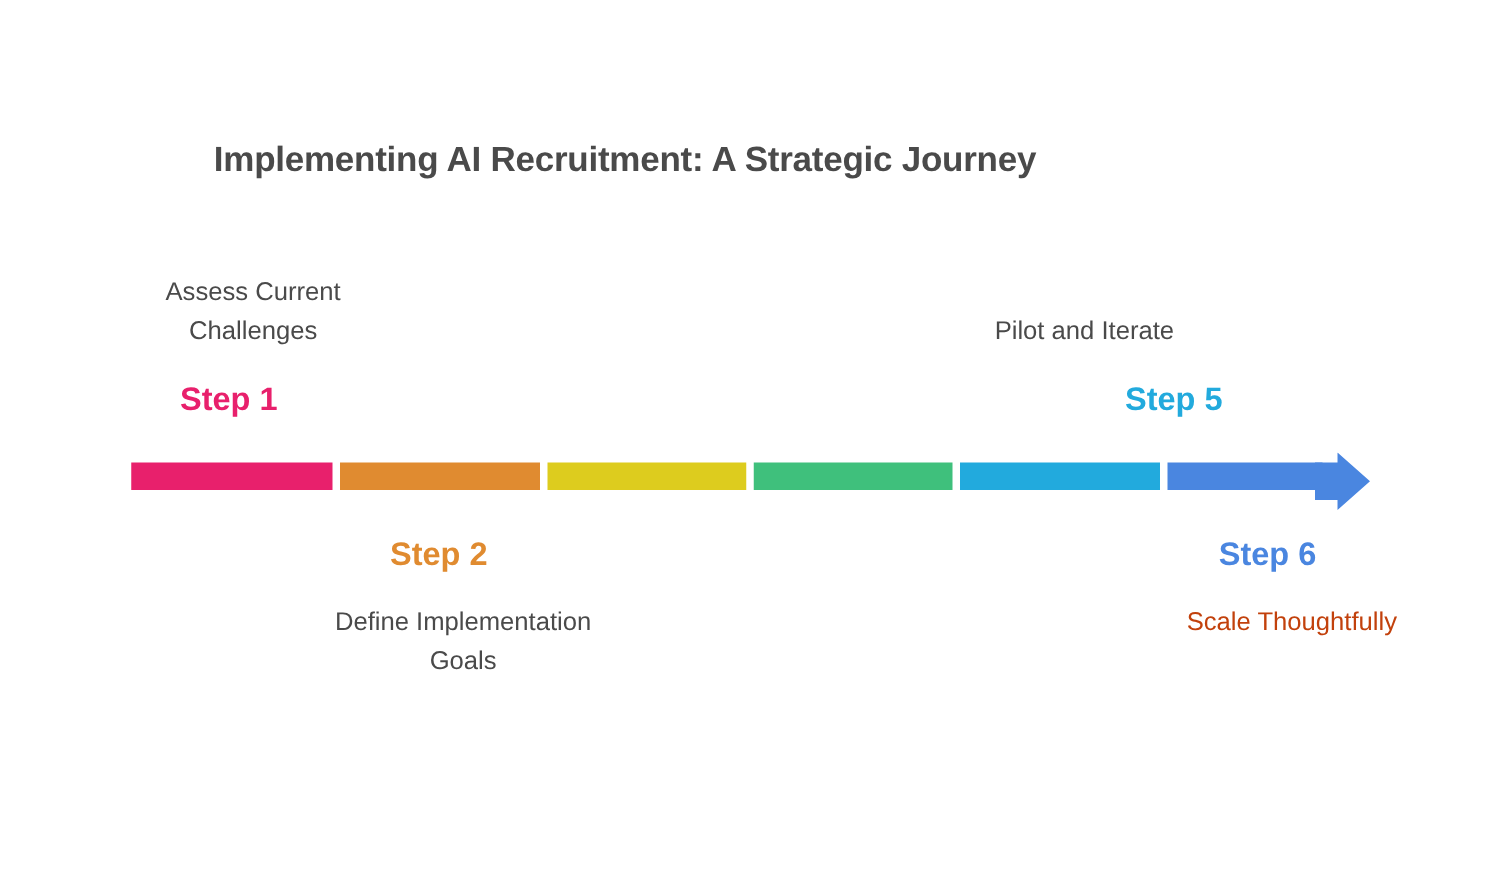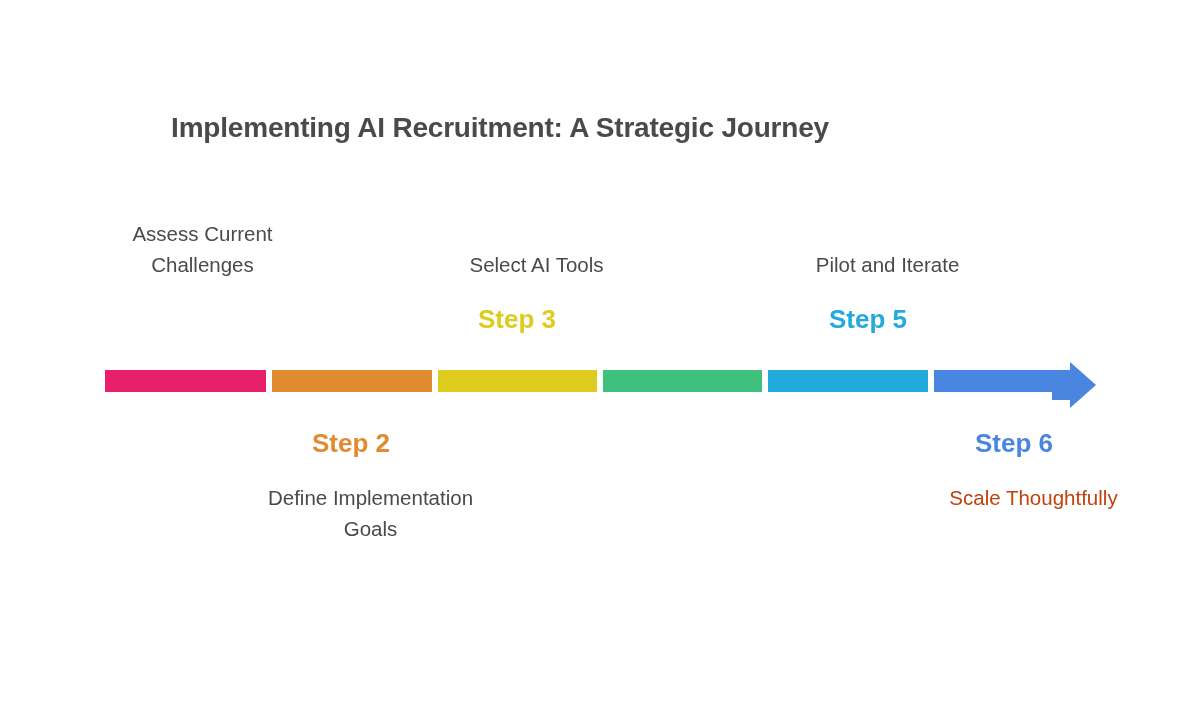--- a/index.html
+++ b/index.html
@@ -81,21 +81,21 @@
   .above .step-desc { margin-bottom: 22px; }
 
   
   .below .step-num { margin-bottom: 22px; }
 
   
   #step-group-1 { left: 53px;  top: 218px; width: 260px; }
   #step-group-2 { left: 221px; top: 426px; width: 260px; }
   #step-group-3 { left: 387px; top: 249px; width: 260px; }
   #step-group-4 { left: 553px; top: 426px; width: 260px; }
-  #step-group-5 { left: 738px; top: 249px; width: 260px; }
+  #step-group-5 { left: 718px; top: 249px; width: 260px; }
   #step-group-6 { left: 884px; top: 426px; width: 260px; }
 </style>
 </head>
 <body>
 
 <div id="canvas" style="background: rgb(255, 255, 255);">
 
   <div id="page-title" style="color: rgb(74, 74, 74);">Implementing AI Recruitment: A Strategic Journey</div>
 
   <div id="timeline-bar">
@@ -106,38 +106,35 @@
     <div class="seg" style="left: 663px; width: 160px; background: rgb(34, 170, 221);"></div>
     <div class="seg" style="left: 829px; width: 124px; background: rgb(74, 134, 224);"></div>
 
     <svg id="arrow-head" viewBox="0 0 44 46" xmlns="http://www.w3.org/2000/svg">
       <polygon points="0,8 0,38 18,38 18,46 44,23 18,0 18,8" fill="#4a86e0"></polygon>
     </svg>
   </div>
 
   <div class="step-group above" id="step-group-1">
     <div class="step-desc" style="color: rgb(74, 74, 74);">Assess Current Challenges</div>
+    <div class="step-num" style="color: rgb(232, 32, 108);">Step 1</div>
   </div>
 
   <div class="step-group below" id="step-group-2">
     <div class="step-num" style="color: rgb(224, 139, 48);">Step 2</div>
     <div class="step-desc" style="color: rgb(74, 74, 74);">Define Implementation Goals</div>
   </div>
 
-  <div class="step-group above" id="step-group-3">
-    <div class="step-desc" style="color: rgb(74, 74, 74);">Select AI Tools</div>
-    <div class="step-num" style="color: rgb(221, 204, 30);">Step 3</div>
-  </div>
 
   <div class="step-group below" id="step-group-4">
   </div>
 
   <div class="step-group above" id="step-group-5">
     <div class="step-desc" style="color: rgb(74, 74, 74);">Pilot and Iterate</div>
-    <div class="step-num" style="color: rgb(34, 170, 221);">Step 5</div>
+    <div class="step-num" style="color: rgb(34, 170, 221); text-align: right;">Step 5</div>
   </div>
 
   <div class="step-group below" id="step-group-6">
     <div class="step-num" style="color: rgb(74, 134, 224);">Step 6</div>
     <div class="step-desc" style="color: #c2410c;">Scale Thoughtfully</div>
   </div>
 
 </div>
 
 </body></html>

